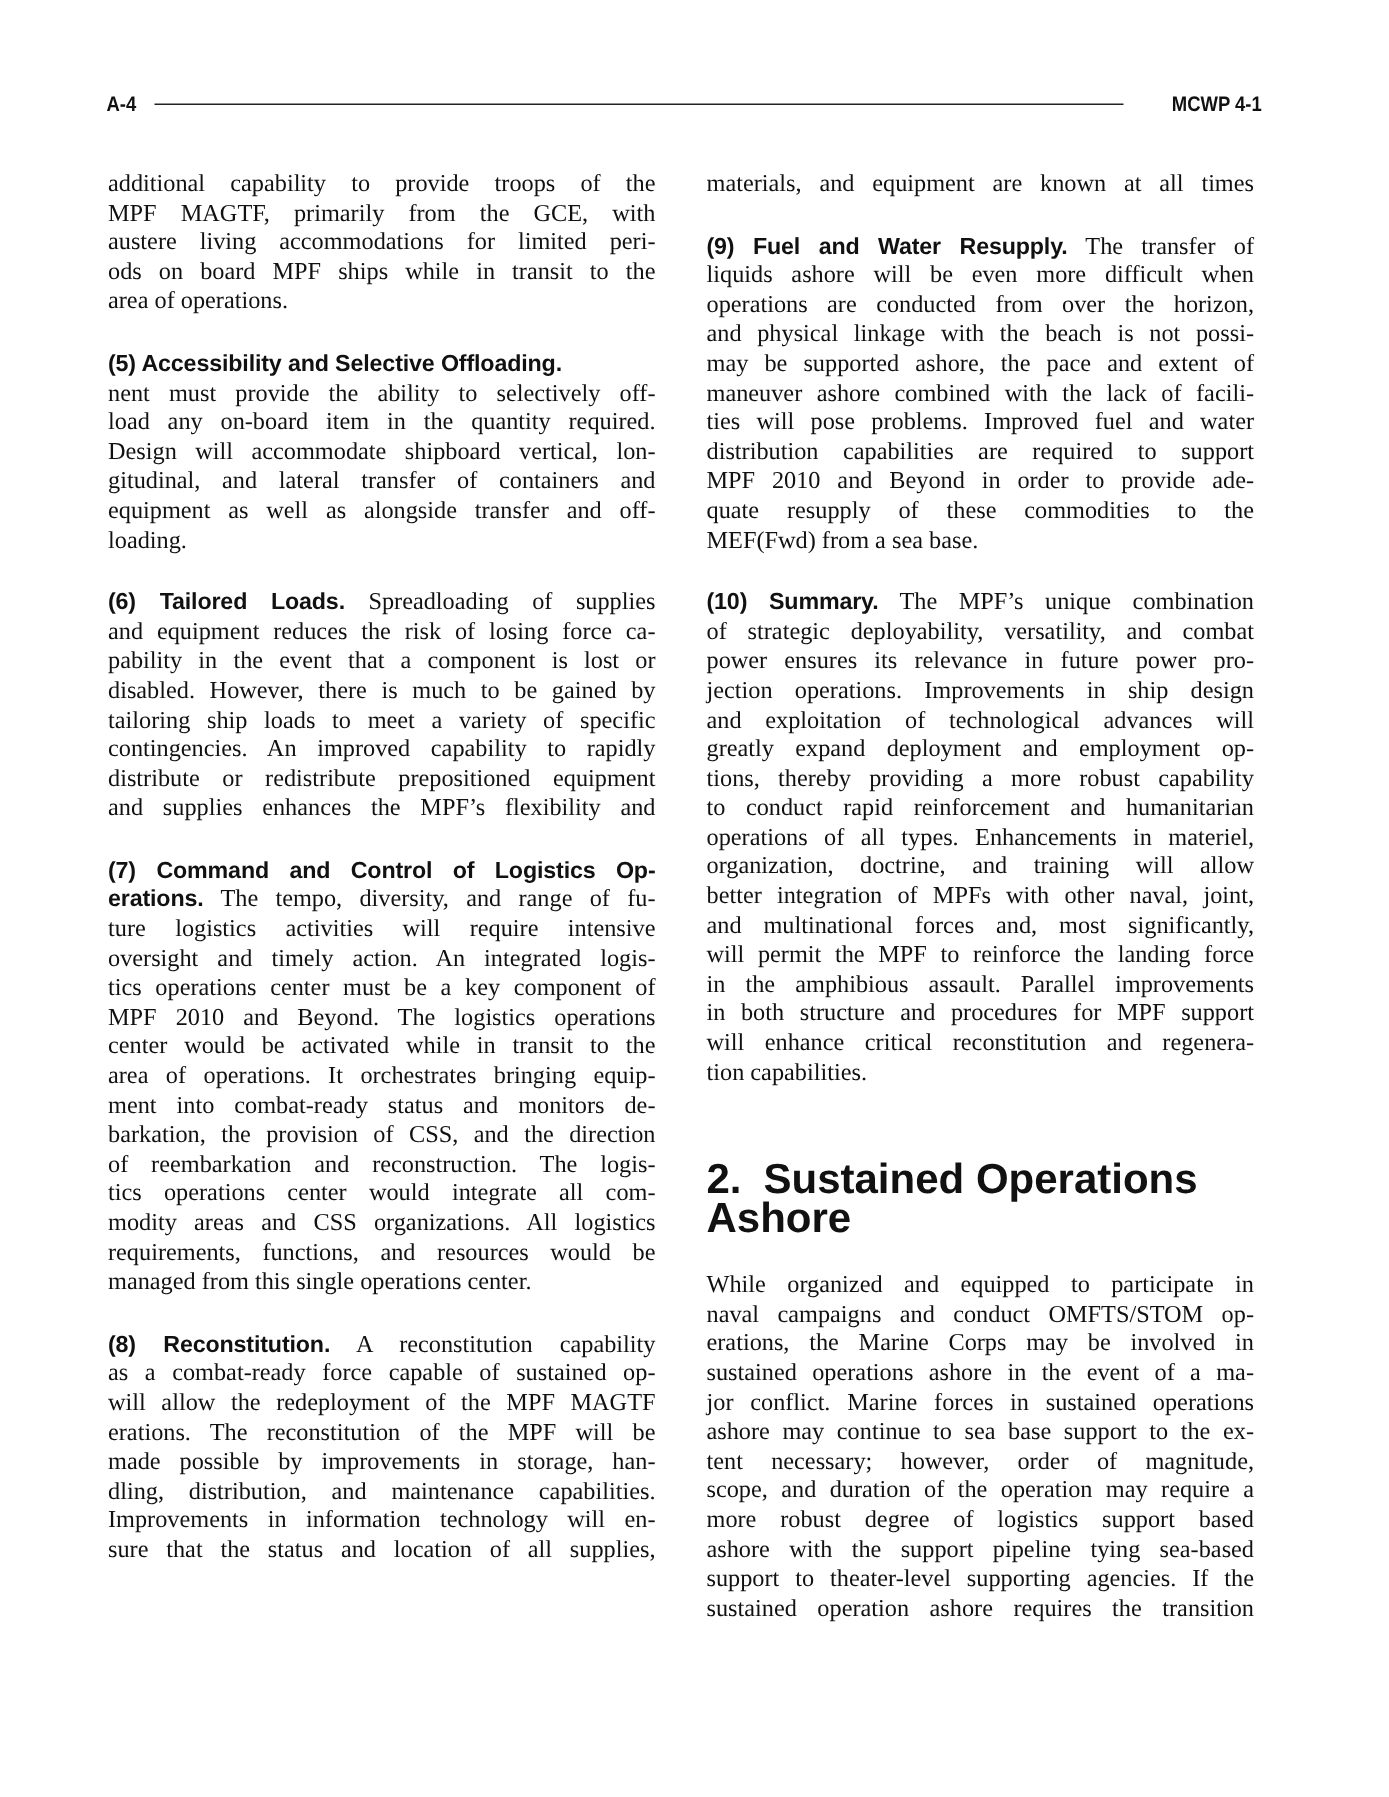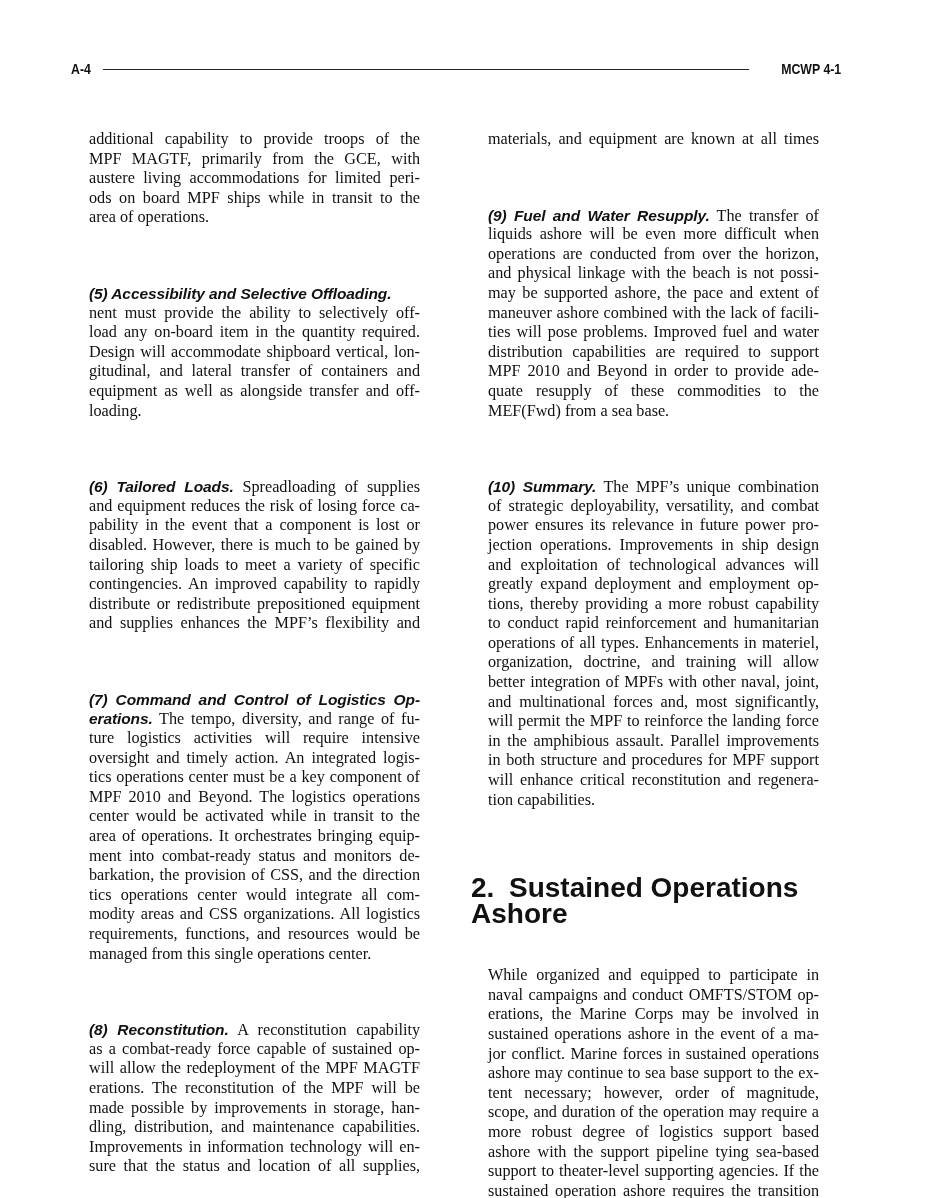--- a/index.html
+++ b/index.html
@@ -5,24 +5,24 @@
   html, body { margin: 0; padding: 0; background: #ffffff; }
   body { width: 926px; height: 1198px; position: relative; overflow: hidden; color: #111; }
   .header { position: absolute; left: 71px; top: 60px; width: 770px; height: 20px; }
   .hdr-left, .hdr-right { position: absolute; top: 0; font-family: "Liberation Sans", sans-serif; font-weight: bold; font-size: 14px; line-height: 18px; transform: scaleX(0.88); }
   .hdr-left { left: 0; transform-origin: left center; }
   .hdr-right { right: 0; transform-origin: right center; }
   .hdr-rule { position: absolute; left: 32px; right: 92px; top: 9px; height: 0; border-top: 1px solid #222; }
   .col { position: absolute; top: 113px; width: 365px; }
   .col-left { left: 72px; }
   .col-right { left: 471px; }
-  .para { margin: 17px; }
+  .para { margin: 0; }
   .line { display: block; font-family: "Liberation Serif", serif; font-size: 16.2px; line-height: 19.6px; text-align: justify; text-align-last: justify; white-space: nowrap; height: 19.6px; }
   .line.last { text-align-last: left; }
-  .bold-lead { font-family: "Liberation Sans", sans-serif; font-weight: bold; font-size: 15.5px; letter-spacing: -0.1px; font-style: italic; }
+  .bold-lead { font-family: "Liberation Sans", sans-serif; font-weight: bold; font-size: 15.5px; letter-spacing: -0.1px; }
   .gap { height: 22px; }
   .section-title { font-family: "Liberation Sans", sans-serif; font-weight: bold; font-size: 28px; line-height: 26px; margin: 0; }
   .section-num { display: inline-block; width: 38px; }
 </style>
 </head>
 <body>
 
 <div class="header">
   <span class="hdr-left">A-4</span>
   <div class="hdr-rule"></div>
@@ -71,20 +71,21 @@
     <span class="line"><span class="bold-lead">erations.</span><span> The tempo, diversity, and range of fu-</span></span>
     <div>
         <span class="line">ture logistics activities will require intensive</span>
         <span class="line">oversight and timely action. An integrated logis-</span>
         <span class="line">tics operations center must be a key component of</span>
         <span class="line">MPF 2010 and Beyond. The logistics operations</span>
         <span class="line">center would be activated while in transit to the</span>
         <span class="line">area of operations. It orchestrates bringing equip-</span>
         <span class="line">ment into combat-ready status and monitors de-</span>
         <span class="line">barkation, the provision of CSS, and the direction</span>
+        <span class="line">of reembarkation and reconstruction. The logis-</span>
         <span class="line">tics operations center would integrate all com-</span>
         <span class="line">modity areas and CSS organizations. All logistics</span>
         <span class="line">requirements, functions, and resources would be</span>
         <span class="line last">managed from this single operations center.</span>
       </div>
   </div>
   <div class="gap"></div>
 
   <div class="para">
     <span class="line"><span class="bold-lead">(8) Reconstitution.</span><span> A reconstitution capability</span></span>

